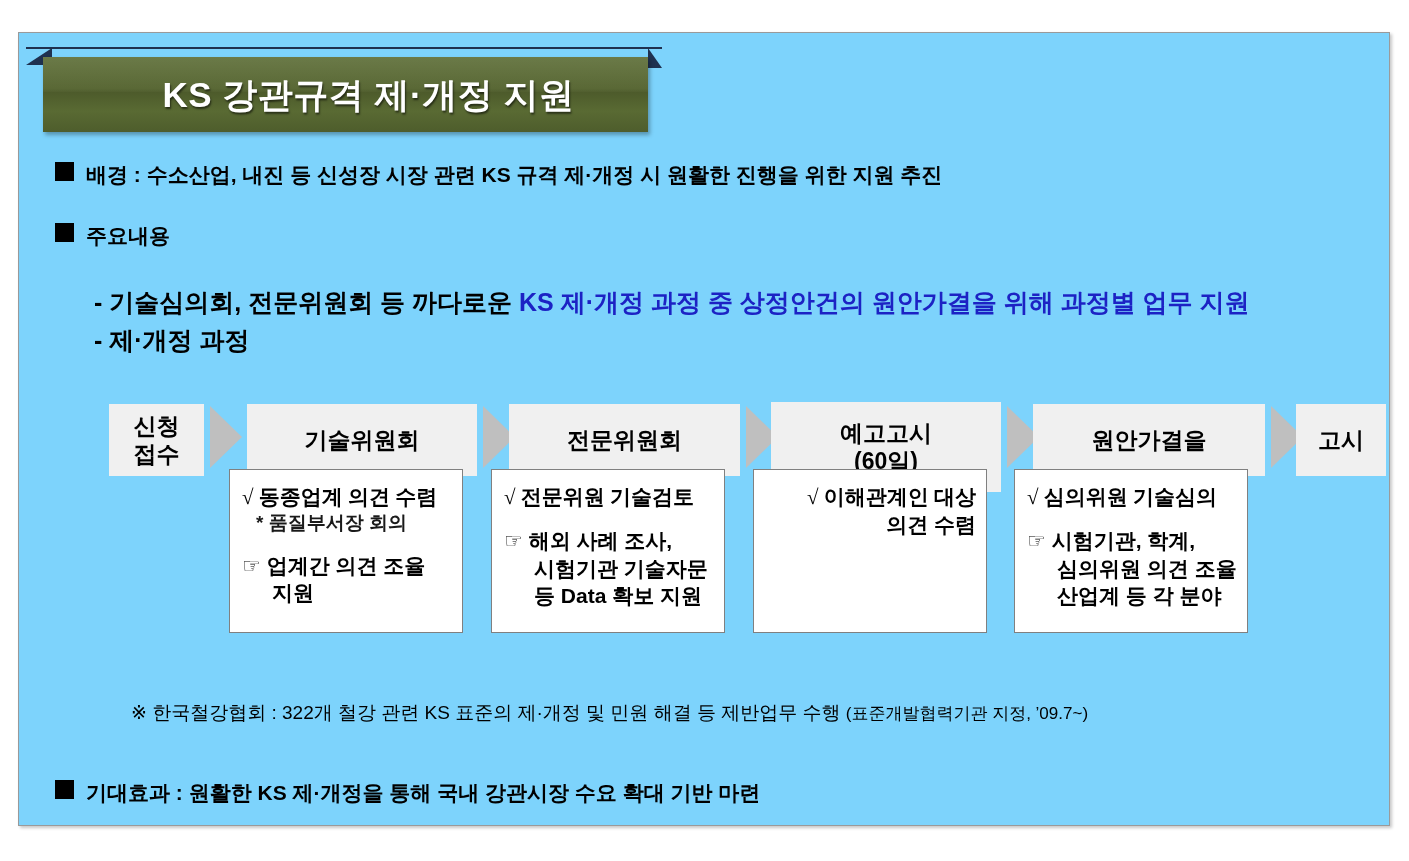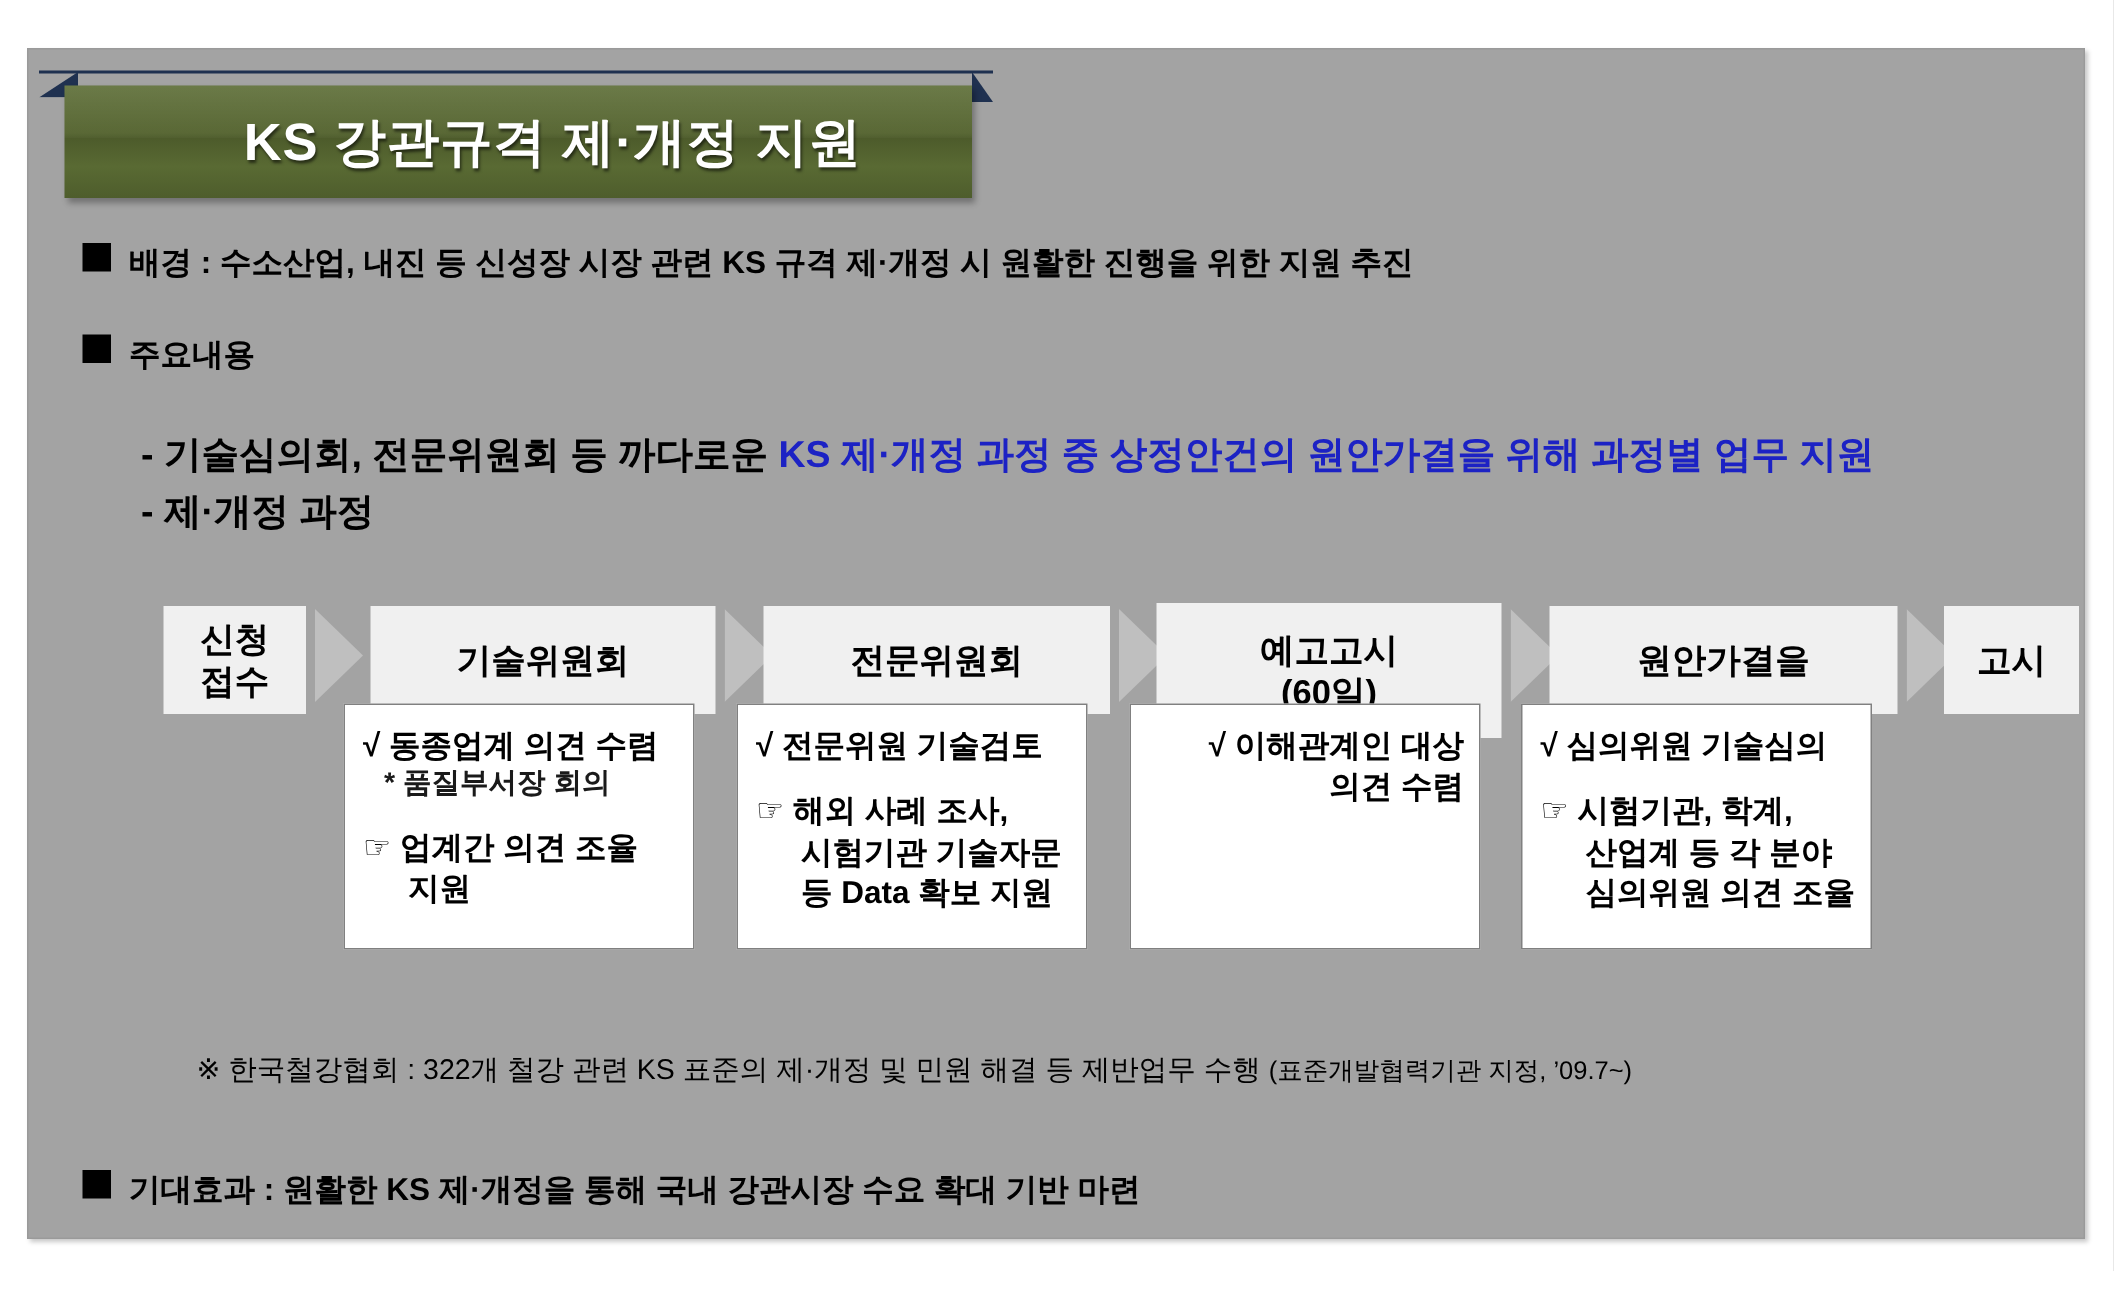--- a/index.html
+++ b/index.html
@@ -15,21 +15,21 @@
     position: relative;
   }
 
   
   #slide {
     position: absolute;
     left: 18px;
     top: 32px;
     width: 1372px;
     height: 794px;
-    background: #a3a3a3;
+    background: #7dd3fc;
     border: 1px solid #9a9a9a;
     box-shadow: 2px 2px 3px rgba(0,0,0,0.22);
     box-sizing: border-box;
   }
 
   
   #title-banner {
     position: absolute;
     left: 24px;
     top: 24px;
@@ -181,20 +181,21 @@
     font-size: 19px;
     padding-left: 14px;
     color: #1a1a1a;
   }
   .detail-box .para {
     margin-top: 16px;
   }
   .detail-box .hang {
     text-indent: -24px;
     padding-left: 24px;
+    font-family: Liberation Serif, serif;
   }
   .detail-box .hang2 {
     text-indent: -30px;
     padding-left: 30px;
   }
 
   
   #footnote {
     position: absolute;
     left: 112px;
@@ -321,24 +322,24 @@
   <div class="detail-box" style="left:995px; top:436px; width:234px; height:164px;">
     <div class="hang">
       <span>√</span>
       <span>심의위원 기술심의</span>
     </div>
     <div class="para hang2">
       <span>☞</span>
       <span>시험기관, 학계,</span>
     </div>
     <div style="padding-left:30px;">
+      <span>심의위원 의견 조율</span>
+    </div>
+    <div style="padding-left:30px;">
       <span>산업계 등 각 분야</span>
-    </div>
-    <div style="padding-left:30px;">
-      <span>심의위원 의견 조율</span>
     </div>
   </div>
 
   <div id="footnote">
     <span>※</span>
     <span>한국철강협회 : 322개 철강 관련 KS 표준의 제·개정 및 민원 해결 등 제반업무 수행</span>
     <span class="small">(표준개발협력기관 지정, ’09.7~)</span>
   </div>
 
   <div class="bullet-line" id="effect-line">

